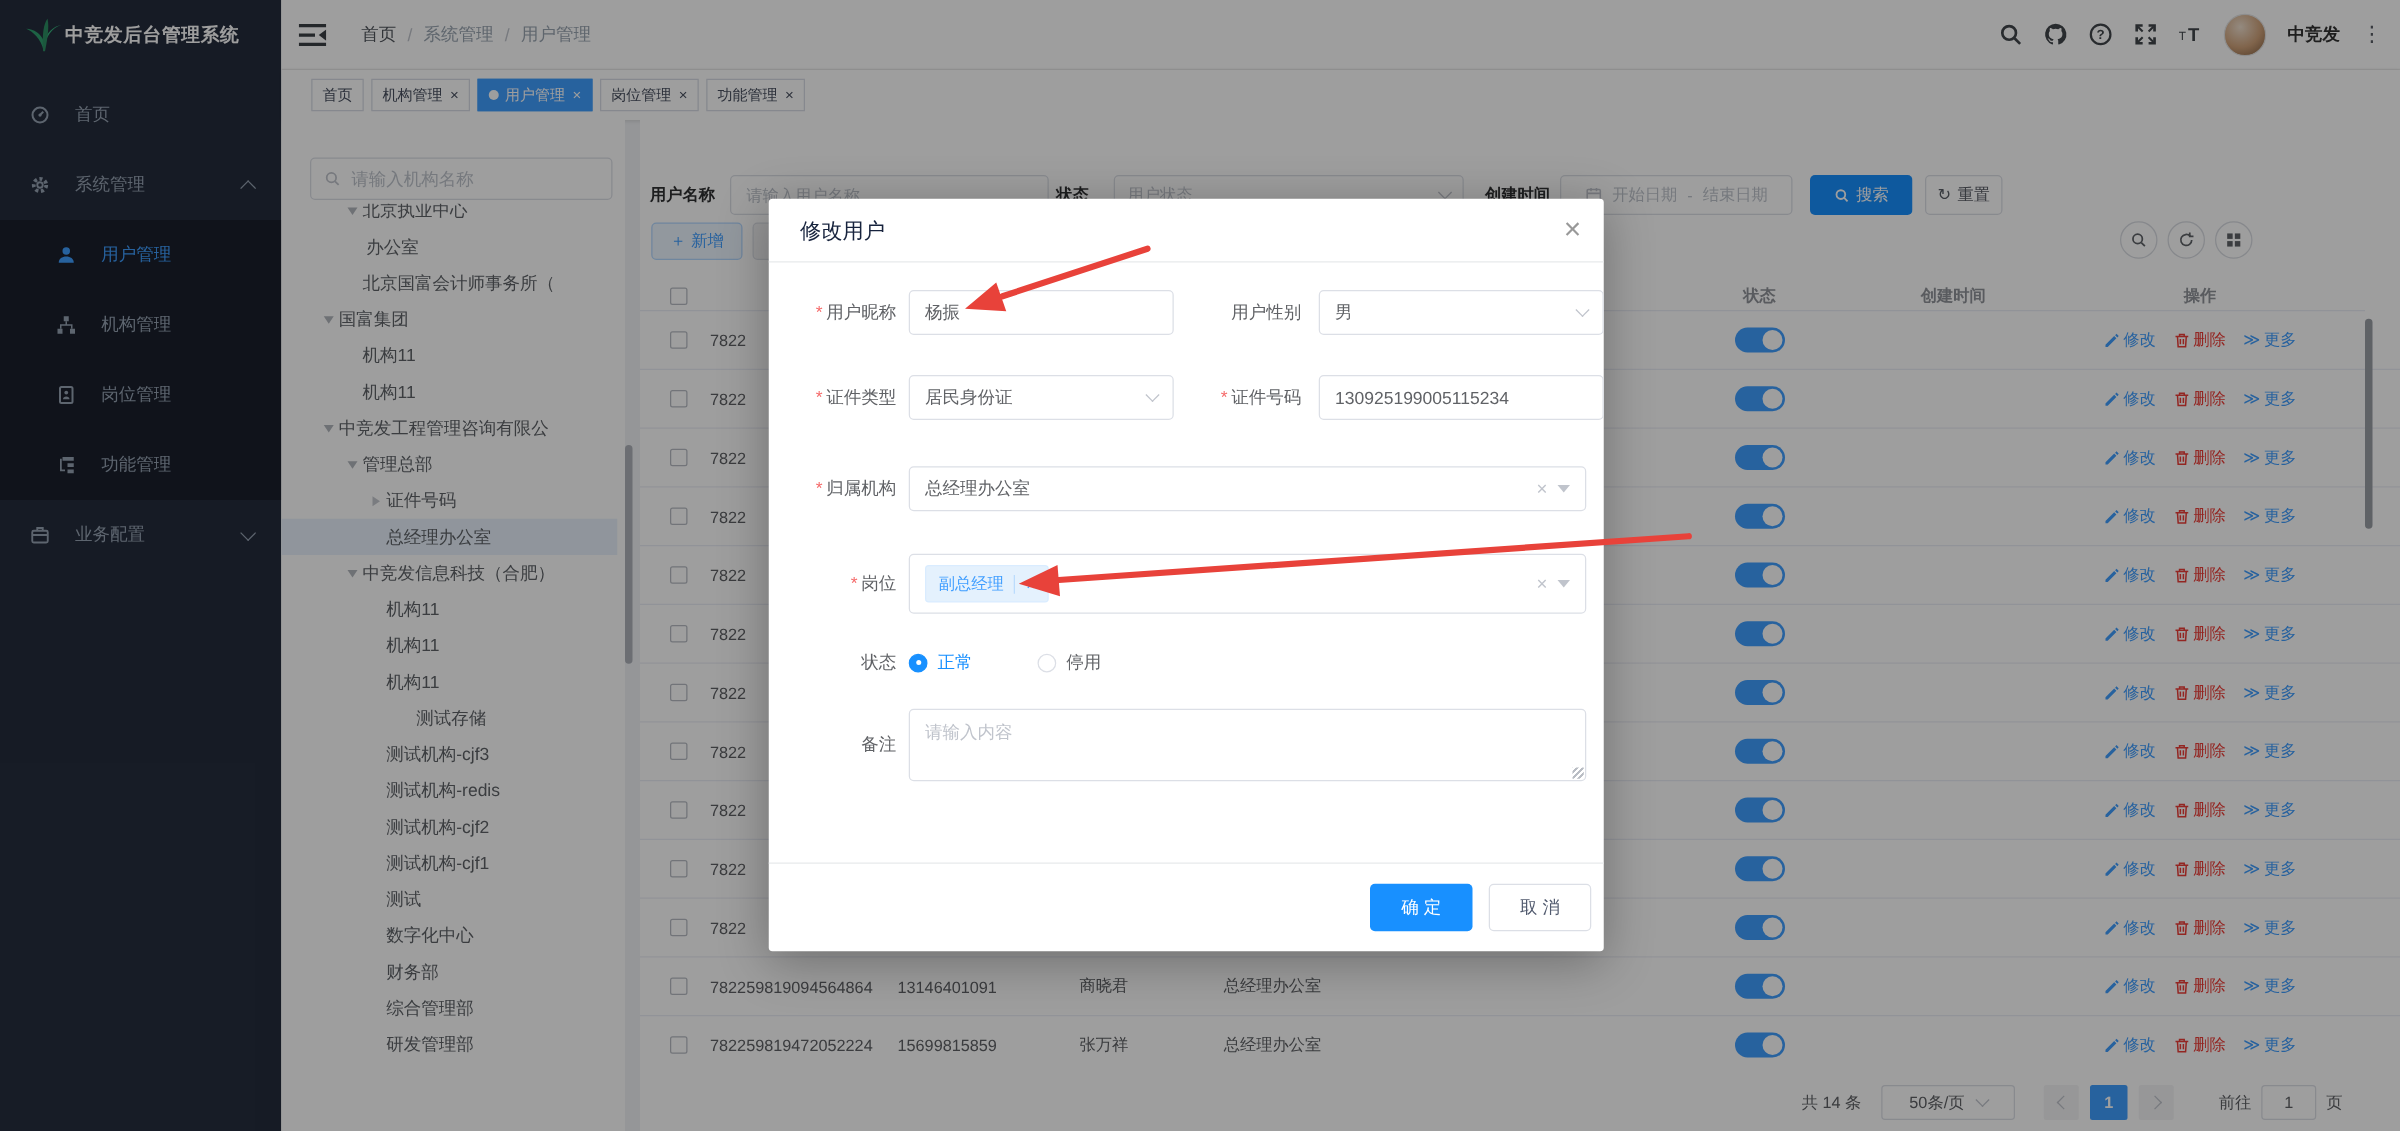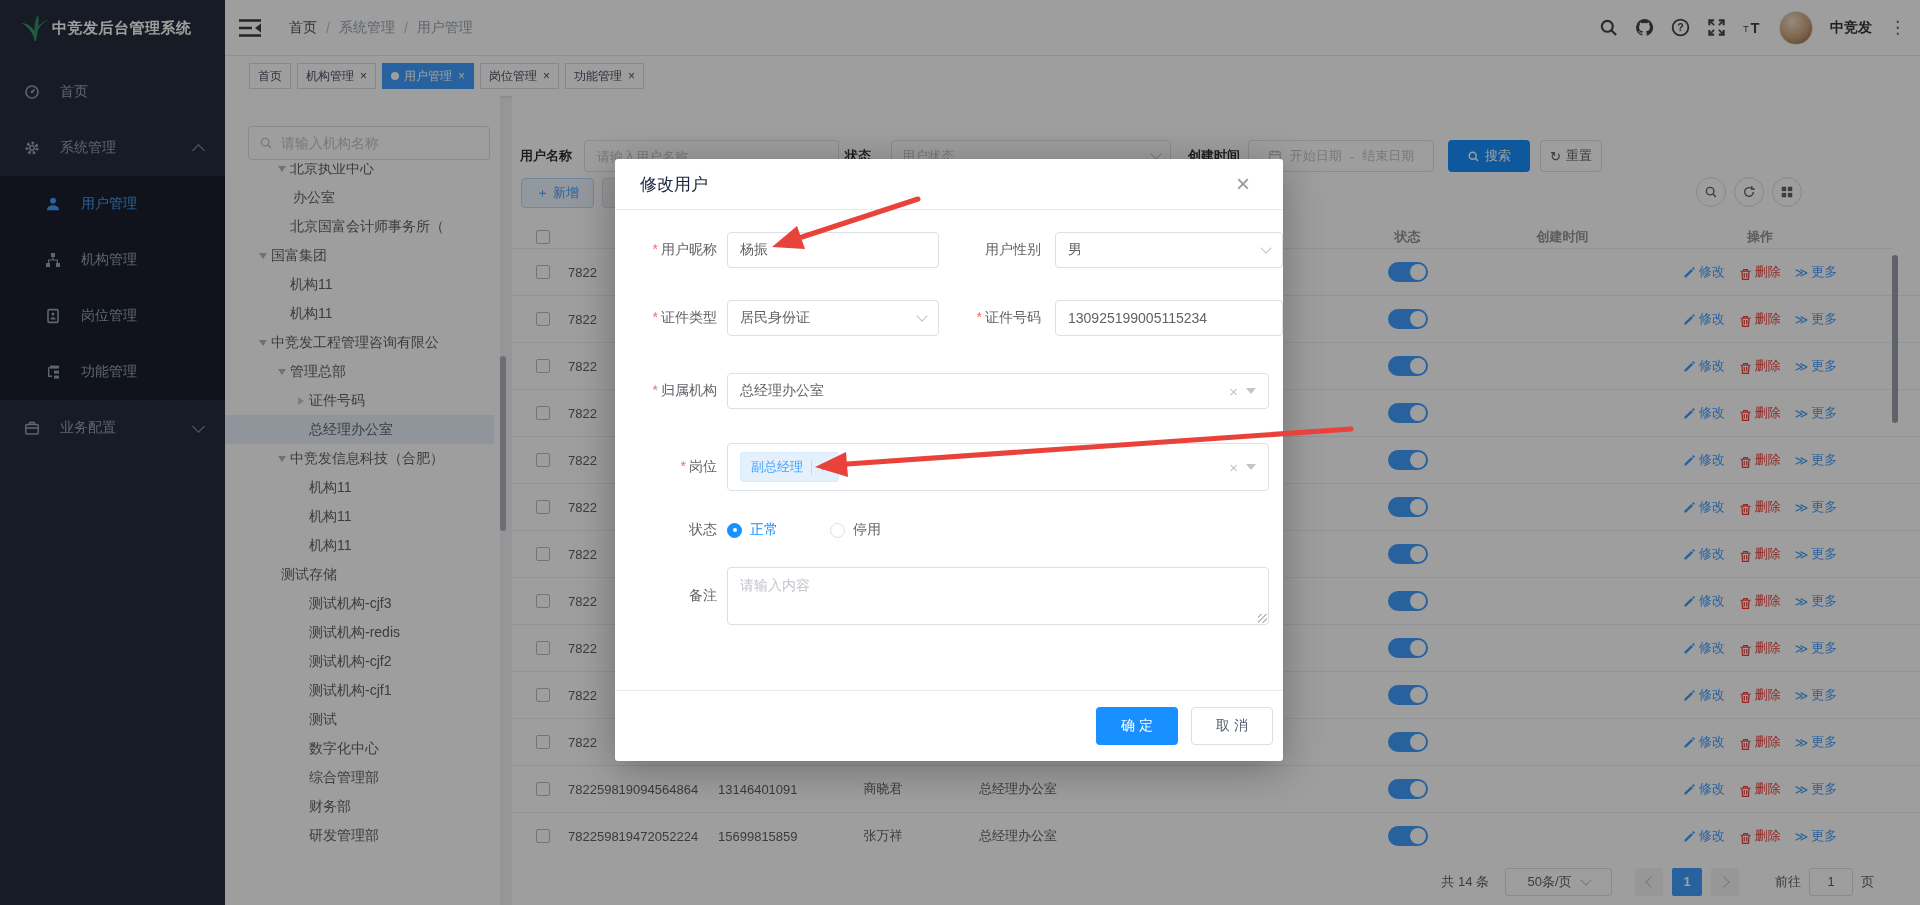--- a/index.html
+++ b/index.html
@@ -96,39 +96,39 @@
   .cell-name{width:110px;text-align:center;}
   .cell-org{width:160px;text-align:center;}
   .cell-status{width:175px;margin-left:222px;display:flex;justify-content:center;}
   .cell-time{width:135px;text-align:center;}
   .cell-action{width:260px;display:flex;justify-content:center;gap:14px;white-space:nowrap;}
   .toggle{width:40px;height:20px;border-radius:10px;background:var(--link);position:relative;cursor:pointer;}
   .toggle::after{content:"";position:absolute;right:2px;top:2px;width:16px;height:16px;border-radius:50%;background:#fff;}
   .act{display:inline-flex;align-items:center;gap:3px;font-size:13px;cursor:pointer;}
   .act svg{width:13px;height:13px;}
   .act.edit,.act.more{color:var(--link);}
-  .act.del{color:var(--danger);align-items:flex-end;}
+  .act.del{color:var(--danger);}
   .table-scroll{position:absolute;right:22px;top:159px;width:6px;height:168px;border-radius:3px;background:#9trea3a7;background:#9a9ea5;cursor:grab;}
 
   .pager{position:absolute;left:0;right:0;bottom:0;height:47px;background:#fff;display:flex;align-items:center;justify-content:flex-end;padding-right:46px;font-size:13px;color:#606266;gap:0;}
   .pg-total{margin-right:16px;}
   .pg-size{width:107px;height:28px;border:1px solid #dcdfe6;border-radius:3px;display:flex;align-items:center;justify-content:center;gap:10px;color:#606266;cursor:pointer;}
   .pg-btn{width:28px;height:28px;background:#f4f4f5;border-radius:2px;display:flex;align-items:center;justify-content:center;cursor:pointer;}
   .pg-btn.prev{margin-left:23px;}
   .pg-chev{width:8px;height:8px;border-right:1.6px solid #c0c4cc;border-bottom:1.6px solid #c0c4cc;}
   .pg-chev.l{transform:rotate(135deg);margin-left:3px;}
   .pg-chev.r{transform:rotate(-45deg);margin-right:3px;}
   .pg-page{width:30px;height:28px;margin:0 9px;background:var(--link);color:#fff;border-radius:2px;display:flex;align-items:center;justify-content:center;font-weight:bold;cursor:pointer;}
   .pg-goto-label{margin-left:36px;margin-right:8px;}
   .pg-goto{width:44px;height:28px;border:1px solid #dcdfe6;border-radius:3px;text-align:center;font-size:13px;color:#606266;outline:none;margin-right:8px;}
 
   
   .mask{position:absolute;inset:0;background:var(--mask);z-index:40;}
   .modal{position:absolute;left:615px;top:159px;width:668px;height:602px;background:#fff;border-radius:3px;box-shadow:0 8px 40px rgba(0,0,0,.3);z-index:50;display:flex;flex-direction:column;}
-  .m-head{height:51px;border-bottom:1px solid #e8eaec;display:flex;align-items:center;padding:0 33px 0 25px;}
+  .m-head{height:51px;border-bottom:1px solid #e8eaec;display:flex;align-items:center;padding:0 18px 0 25px;}
   .m-title{font-size:17px;color:#17233d;}
   .m-close{margin-left:auto;font-size:24px;color:#999;cursor:pointer;line-height:1;}
   .m-body{flex:1;padding:22px 0 0 14px;}
   .m-row{display:flex;align-items:center;}
   .m-label{width:88px;text-align:right;font-size:14px;color:#606266;flex:0 0 88px;white-space:nowrap;}
   .req{color:#f56c6c;margin-right:3px;font-style:normal;}
   .m-gap{margin-bottom:32px;}
   .m-input{height:36px;border:1px solid #dcdfe6;border-radius:4px;padding:0 12px;font-size:14px;color:#606266;outline:none;margin-left:10px;}
   .m-select{height:36px;border:1px solid #dcdfe6;border-radius:4px;display:flex;align-items:center;padding:0 12px;font-size:14px;color:#606266;margin-left:10px;cursor:pointer;}
   .m-select .grow{flex:1;}
@@ -389,21 +389,21 @@
     <span class="tlabel">机构11</span>
   </div>
         <div class="tree-item" style="padding-left:68px">
     <span class="tcaret none"></span>
     <span class="tlabel">机构11</span>
   </div>
         <div class="tree-item" style="padding-left:68px">
     <span class="tcaret none"></span>
     <span class="tlabel">机构11</span>
   </div>
-        <div class="tree-item" style="padding-left:40px">
+        <div class="tree-item" style="padding-left:92px">
     <span class="tcaret none"></span>
     <span class="tlabel">测试存储</span>
   </div>
         <div class="tree-item" style="padding-left:68px">
     <span class="tcaret none"></span>
     <span class="tlabel">测试机构-cjf3</span>
   </div>
         <div class="tree-item" style="padding-left:68px">
     <span class="tcaret none"></span>
     <span class="tlabel">测试机构-redis</span>
@@ -419,25 +419,25 @@
         <div class="tree-item" style="padding-left:68px">
     <span class="tcaret none"></span>
     <span class="tlabel">测试</span>
   </div>
         <div class="tree-item" style="padding-left:68px">
     <span class="tcaret none"></span>
     <span class="tlabel">数字化中心</span>
   </div>
         <div class="tree-item" style="padding-left:68px">
     <span class="tcaret none"></span>
+    <span class="tlabel">财务部</span>
+  </div>
+        <div class="tree-item" style="padding-left:68px">
+    <span class="tcaret none"></span>
     <span class="tlabel">综合管理部</span>
-  </div>
-        <div class="tree-item" style="padding-left:68px">
-    <span class="tcaret none"></span>
-    <span class="tlabel">财务部</span>
   </div>
         <div class="tree-item" style="padding-left:68px">
     <span class="tcaret none"></span>
     <span class="tlabel">研发管理部</span>
   </div>
       </div>
     <div class="tree-scroll"></div>
   </section>
 
   <section class="table-panel">

